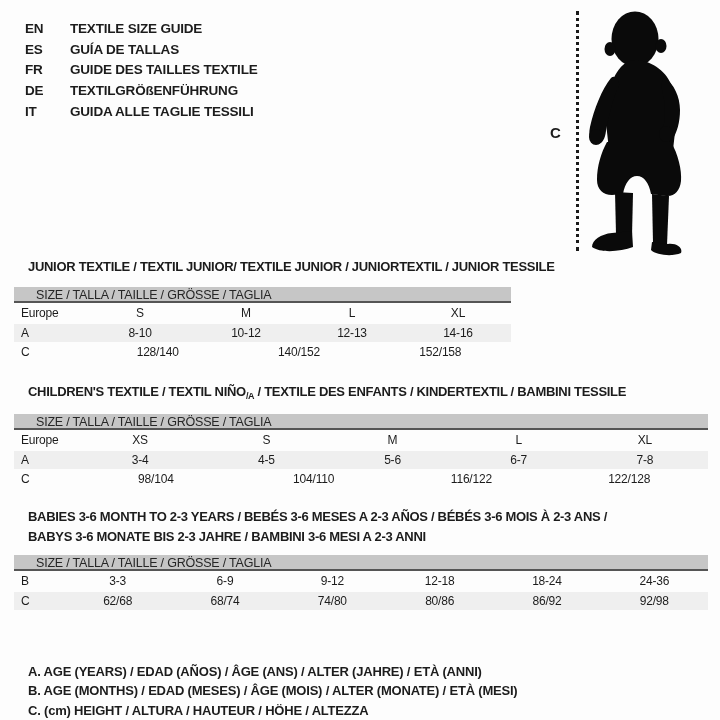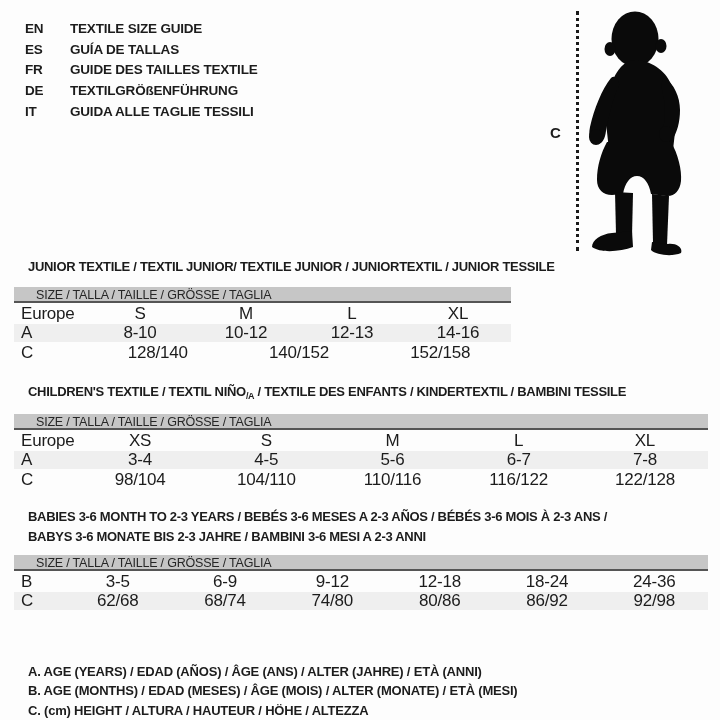--- a/index.html
+++ b/index.html
@@ -43,21 +43,21 @@
 
   .size-table { width:100%; }
   .bar {
     height:16px; line-height:16px;
     background:var(--bar-bg, #c6c6c6);
     border-bottom:2px solid var(--bar-border, #555555);
     padding-left:22px;
     font-size:12.5px; letter-spacing:-0.2px; color:#262626;
     white-space:nowrap; overflow:hidden;
   }
-  .trow { display:flex; height:21px; line-height:21px; font-size:17px; letter-spacing:-0.2px;justify-content:center; }
+  .trow { display:flex; height:21px; line-height:21px; font-size:12px; letter-spacing:-0.2px; }
   .trow.shaded { height:18px; line-height:18px; background:var(--stripe, #efefef); }
   .trow .lbl { width:var(--lw, 70px); padding-left:7px; }
   .trow .cell { flex:1; text-align:center; }
 
   #sec1 { top:259px; width:497px; --lw:73px; }
   #sec2 { top:384px; width:694px; --lw:63px; }
   #sec3 { top:507px; width:694px; --lw:50px; }
 
   
   .footnotes {
@@ -167,37 +167,36 @@
       <div class="cell">3-4</div>
       <div class="cell">4-5</div>
       <div class="cell">5-6</div>
       <div class="cell">6-7</div>
       <div class="cell">7-8</div>
     </div>
     <div class="trow">
       <div class="lbl">C</div>
       <div class="cell">98/104</div>
       <div class="cell">104/110</div>
-      <div class="cell">110/116</div>
       <div class="cell">116/122</div>
       <div class="cell">122/128</div>
     </div>
   </div>
 </section>
 
 <section class="sec" id="sec3">
   <div class="sec-title two-line">
     <div>BABIES 3-6 MONTH TO 2-3 YEARS / BEBÉS 3-6 MESES A 2-3 AÑOS / BÉBÉS 3-6 MOIS À 2-3 ANS /</div>
     <div>BABYS 3-6 MONATE BIS 2-3 JAHRE / BAMBINI 3-6 MESI A 2-3 ANNI</div>
   </div>
   <div class="size-table">
     <div class="bar">SIZE / TALLA / TAILLE / GRÖSSE / TAGLIA</div>
     <div class="trow">
       <div class="lbl">B</div>
-      <div class="cell">3-5</div>
+      <div class="cell">3-3</div>
       <div class="cell">6-9</div>
       <div class="cell">9-12</div>
       <div class="cell">12-18</div>
       <div class="cell">18-24</div>
       <div class="cell">24-36</div>
     </div>
     <div class="trow shaded">
       <div class="lbl">C</div>
       <div class="cell">62/68</div>
       <div class="cell">68/74</div>

